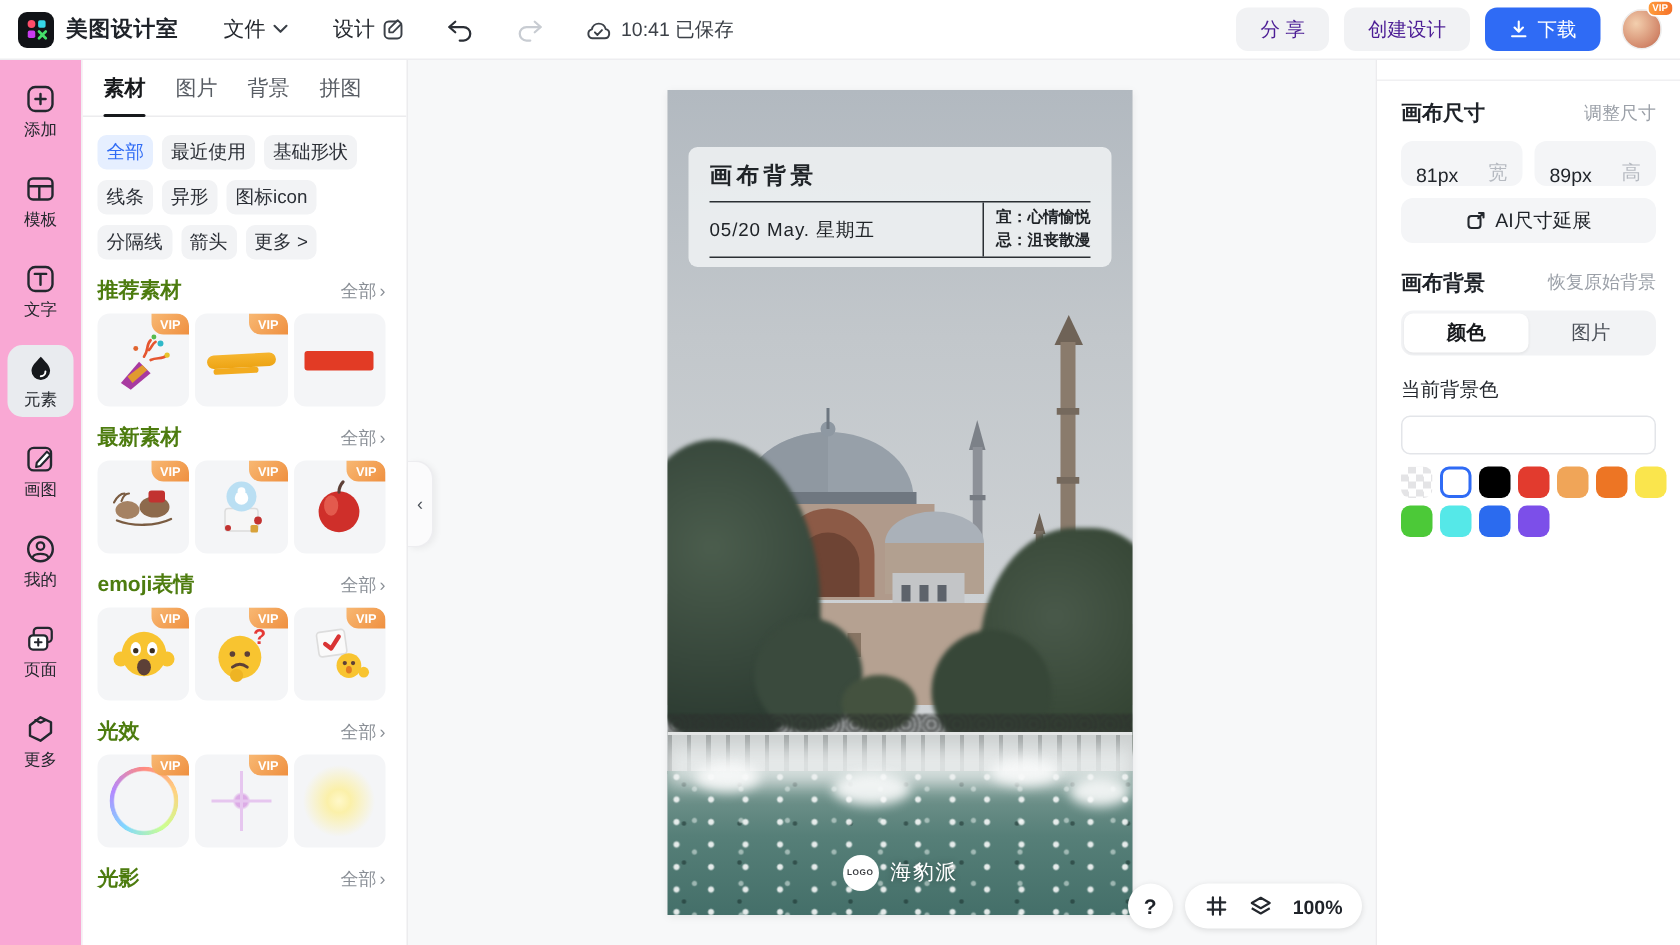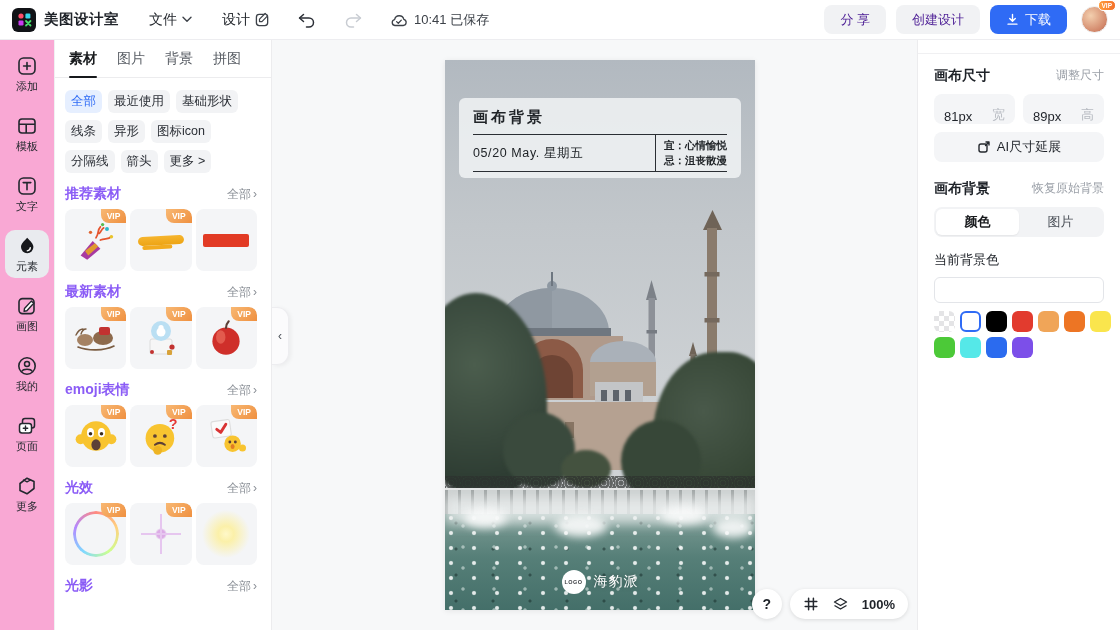--- a/index.html
+++ b/index.html
@@ -42,21 +42,21 @@
   .tab.active::after { content:""; position:absolute; left:0; right:0; bottom:-10px; height:2.5px; background:#17191c; border-radius:2px; }
   .searchbox { margin-top:13px; height:30px; background:#f2f3f5; border-radius:15px; display:flex; align-items:center; padding:0 10px; gap:6px; }
   .searchbox input { border:none; background:transparent; outline:none; font-size:13px; width:140px; font-family:inherit; color:#1f2329; }
   .searchbox input::placeholder { color:#a3a7ad; }
   .chips { margin-top:12px; display:flex; flex-wrap:wrap; gap:7px 6px; }
   .chip { height:23px; padding:0 6px; border-radius:6px; background:#f2f3f5; border:none; font-size:12.5px; color:#2b2f36;
           display:flex; align-items:center; cursor:pointer; font-family:inherit; white-space:nowrap; }
   .chip.active { background:#e6efff; color:#2f6bf5; }
   .section { margin-top:12px; }
   .sec-head { display:flex; align-items:center; justify-content:space-between; height:18px; margin-top:6px; }
-  .sec-title { font-size:14px; font-weight:700; color:#8b5cf6; }
+  .sec-title { font-size:14px; font-weight:700; color:#4d7c0f; }
   .sec-link { font-size:12px; color:#8a8f96; cursor:pointer; display:flex; align-items:center; gap:2px; }
   .thumb-row { margin-top:6px; display:grid; grid-template-columns:repeat(3,1fr); gap:4px; }
   .thumb { position:relative; height:62px; border-radius:8px; background:#f4f5f7; display:flex; align-items:center; justify-content:center;
            cursor:pointer; overflow:hidden; }
   .vip { position:absolute; top:0; right:0; font-size:8.5px; font-weight:700; color:#fff; padding:1.5px 6px 2px;
          background:linear-gradient(135deg,#f8b873,#ef9040); border-radius:0 8px 0 8px; }
   .art-ystroke { width:46px; height:9px; border-radius:5px; background:linear-gradient(#f6b52e,#eda414); transform:rotate(-3deg); position:relative; }
   .art-ystroke::after { content:""; position:absolute; left:4px; top:9px; width:30px; height:4px; border-radius:3px; background:#f2ab1f; }
   .art-redrect { width:46px; height:13px; border-radius:2px; background:#e23b25; }
   .art-bubble { width:46px; height:46px; border-radius:50%;

